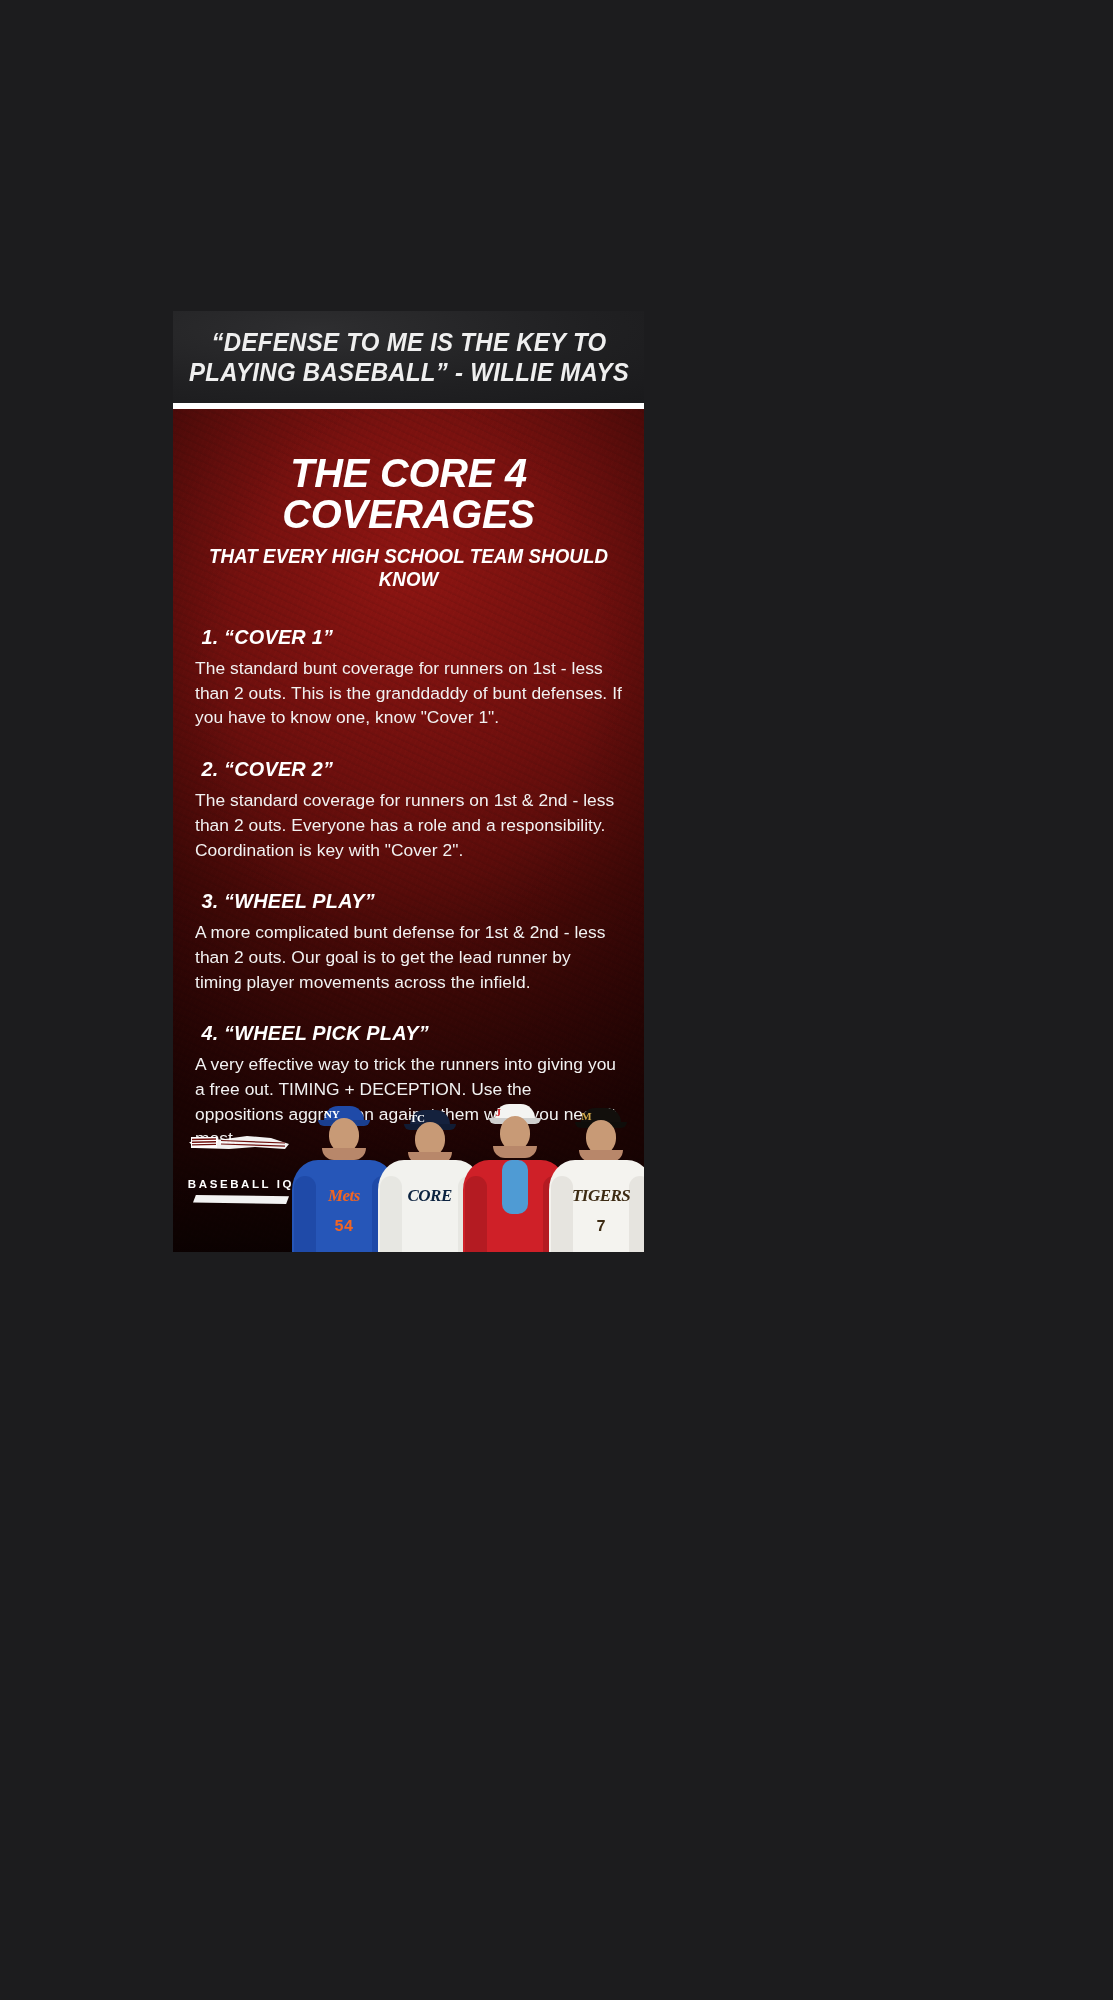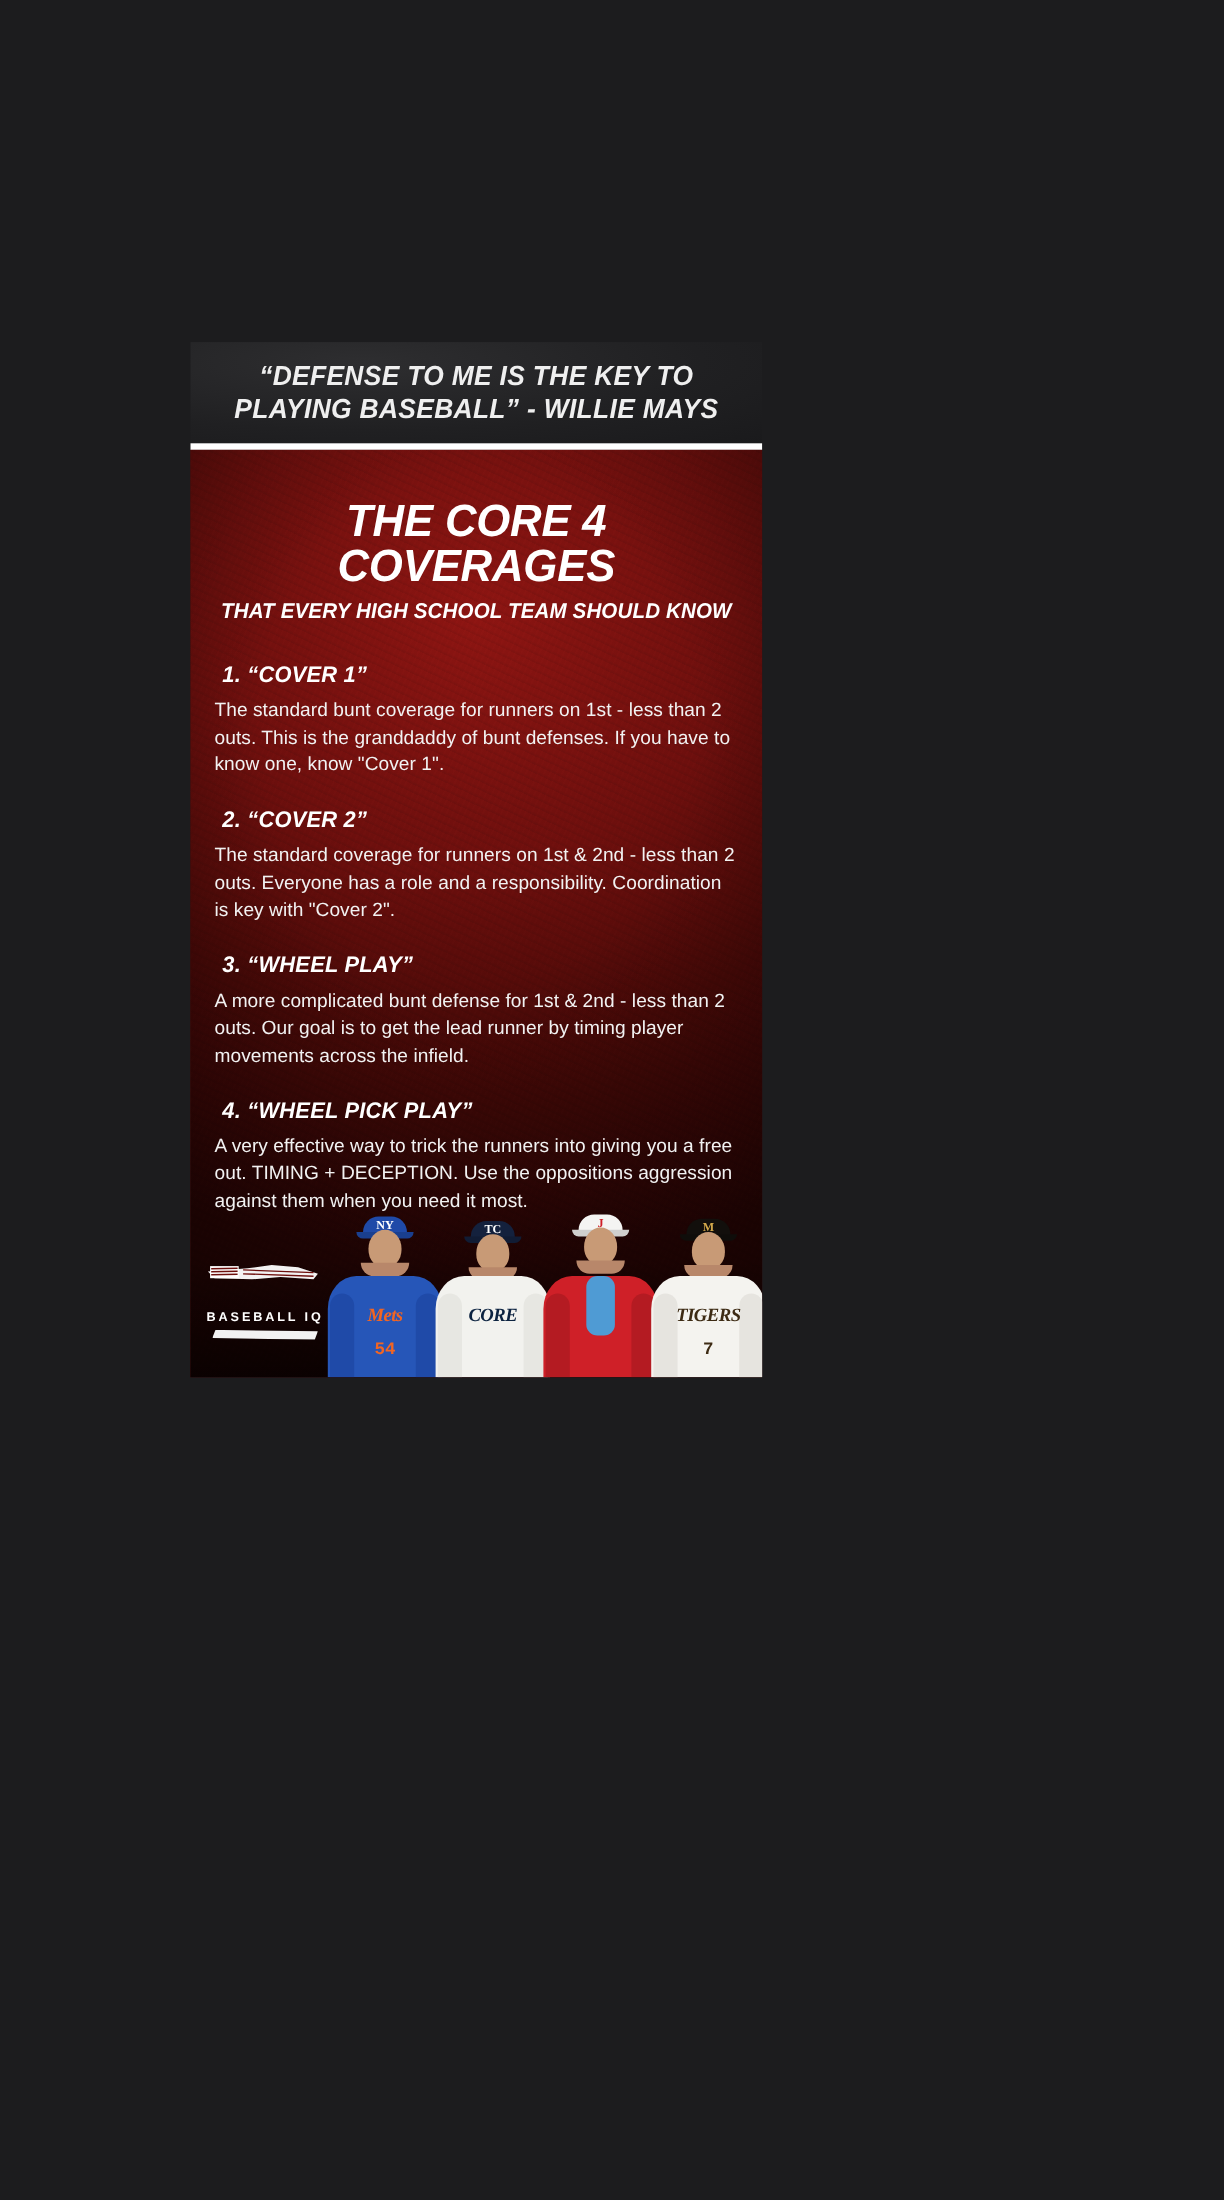--- a/index.html
+++ b/index.html
@@ -17,21 +17,21 @@
     width: 1113px;
     height: 2000px;
     background: #1c1c1e;
   }
 
   
   .poster {
     position: absolute;
     left: 173px;
     top: 311px;
-    width: 520px;
+    width: 471px;
     height: 947px;
     overflow: hidden;
     box-shadow: 0 0 0 0 rgba(0,0,0,0);
   }
 
   
   .quote-bar {
     position: relative;
     height: 98px;
     background:
@@ -150,21 +150,21 @@
     right: 0;
     bottom: 0;
     height: 152px;
     z-index: 4;
     background: linear-gradient(to top, rgba(0,0,0,0.55), rgba(0,0,0,0) 70%);
   }
 
   .logo {
     position: absolute;
     left: 12px;
-    bottom: 34px;
+    bottom: 48px;
     width: 112px;
     text-align: center;
   }
   .logo-flag {
     width: 112px;
     height: 42px;
     position: relative;
   }
   .logo-label {
     margin-top: 4px;
@@ -224,21 +224,20 @@
     width: 52px;
     height: 6px;
     border-radius: 0 0 12px 12px;
     background: inherit;
     filter: brightness(0.85);
   }
   .p-cap-letter {
     position: absolute;
     left: 0; right: 0;
     top: 2px;
-    text-align: center;
     font-family: "Liberation Serif", serif;
     font-weight: bold;
     font-size: 11px;
     color: #fff;
   }
   .p-body {
     position: absolute;
     left: 50%;
     bottom: 0;
     transform: translateX(-50%);

